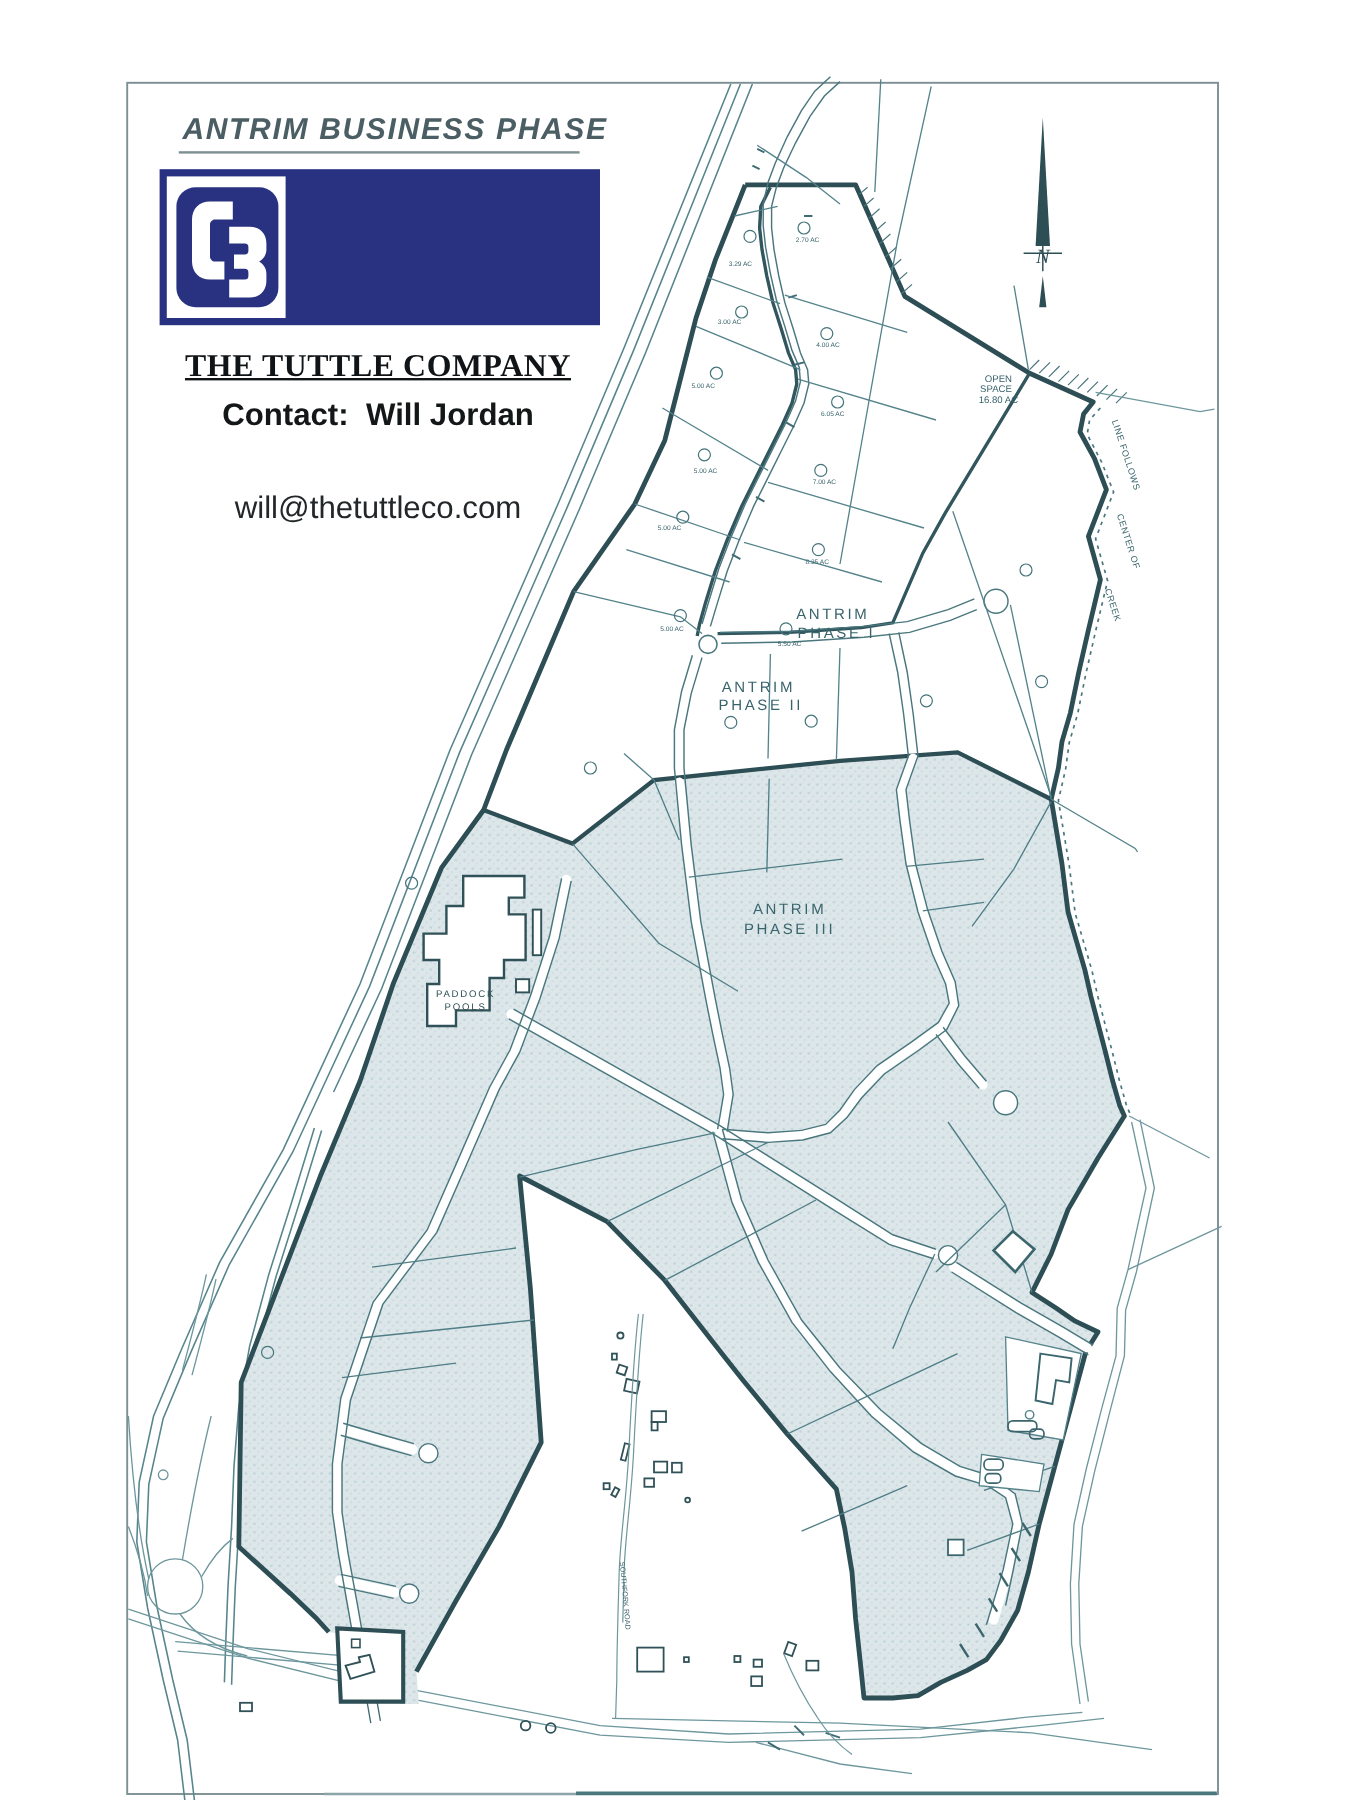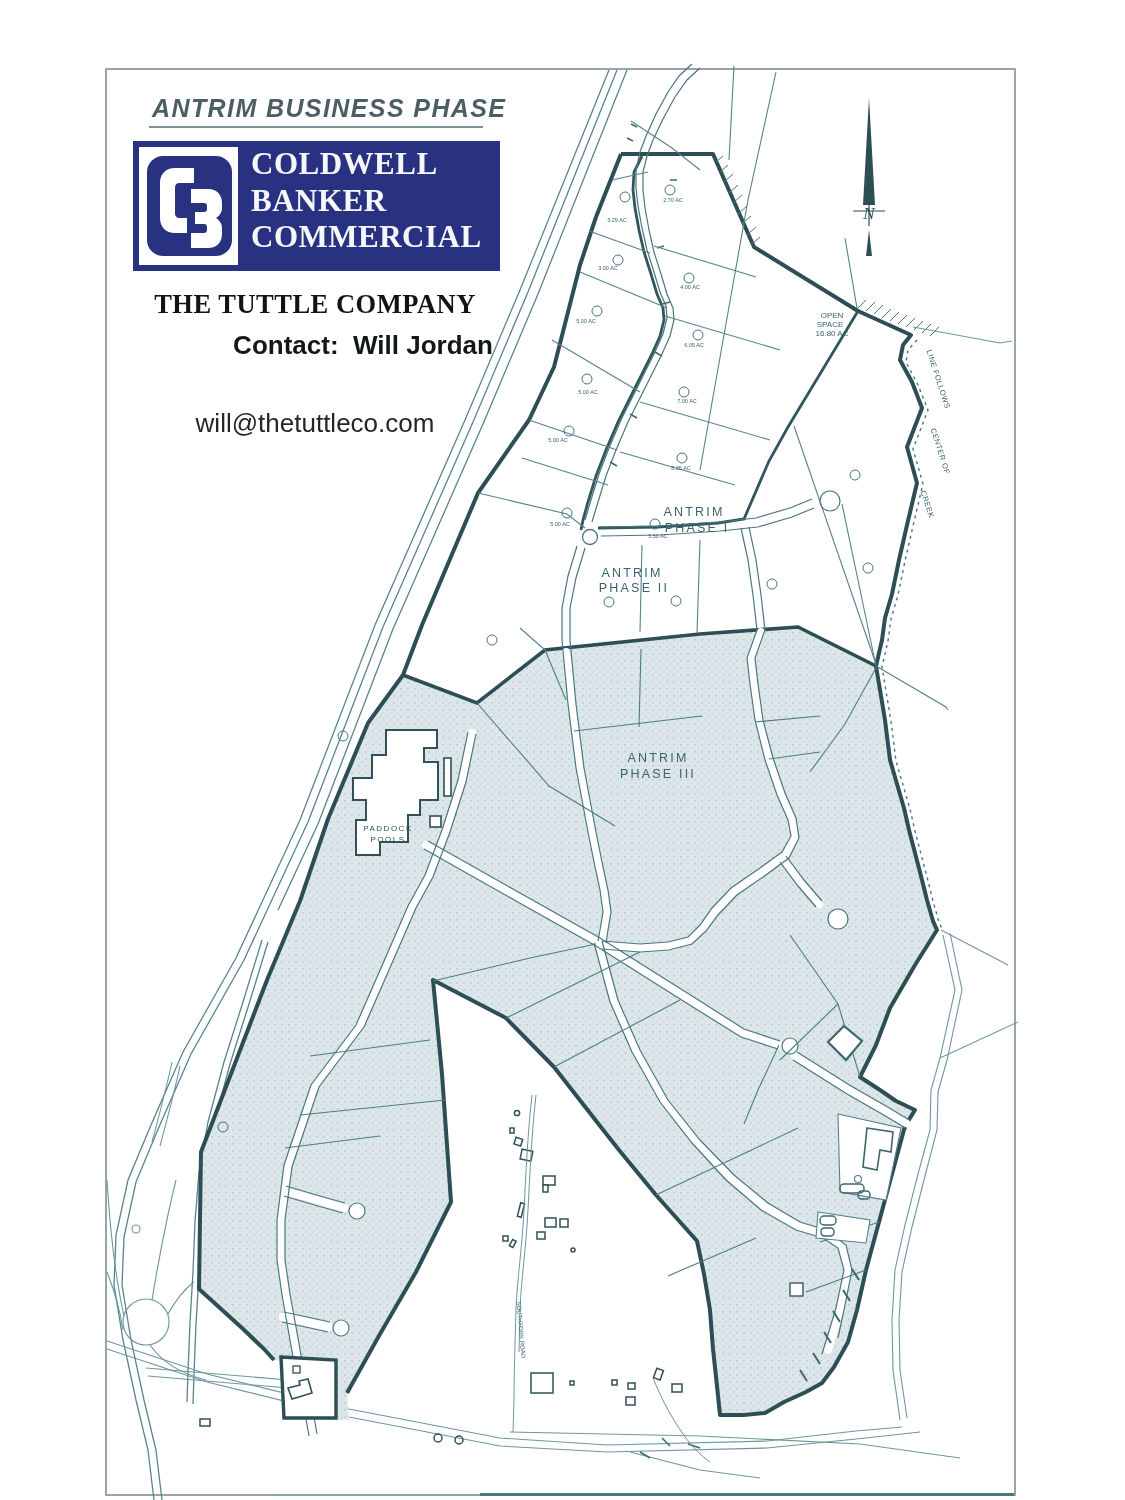--- a/index.html
+++ b/index.html
@@ -8,22 +8,22 @@
   .abs{position:absolute;}
   .title{left:152px;top:94px;width:500px;white-space:nowrap;color:#4b5e64;font-style:italic;font-weight:bold;
          font-size:25px;letter-spacing:1.4px;font-family:"Liberation Sans",sans-serif;}
   .rule{left:149px;top:126px;width:334px;height:2px;background:#7d9094;}
   .logo{left:133px;top:141px;width:367px;height:130px;background:#283280;}
   .logosq{left:139px;top:147px;width:99px;height:118px;background:#ffffff;}
   .logosq2{left:147px;top:156px;width:85px;height:100px;background:#283280;border-radius:16px;}
   .cbl{left:251px;top:146px;width:246px;color:#f6f7fb;font-family:"Liberation Serif",serif;
        font-weight:bold;font-size:31px;line-height:36.5px;letter-spacing:0.5px;}
   .tuttle{left:105px;top:289px;width:420px;text-align:center;color:#101416;
-          font-family:"Liberation Serif",serif;font-weight:bold;font-size:26.5px;letter-spacing:0.5px;}
-  .c1{left:105px;top:330px;width:420px;text-align:center;color:#141718;font-weight:bold;font-size:26px;margin-left:48px;}
+          font-family:"Liberation Serif",serif;font-weight:bold;font-size:26.5px;letter-spacing:0.5px;text-decoration:underline;}
+  .c1{left:105px;top:330px;width:420px;text-align:center;color:#141718;font-weight:bold;font-size:26px;}
   .c2{left:105px;top:363px;width:420px;text-align:center;color:#141718;font-weight:bold;font-size:26px;}
   .c3{left:105px;top:396px;width:420px;text-align:center;color:#141718;font-weight:bold;font-size:26px;}
   .c4{left:105px;top:408px;width:420px;text-align:center;color:#232729;font-size:26px;}
 </style>
 </head>
 <body>
 <div class="page">
 <svg class="abs" style="left:0;top:0" width="1125" height="1500" viewBox="0 0 1125 1500">
 <defs>
 <pattern id="spk" width="7" height="7" patternUnits="userSpaceOnUse">
@@ -366,21 +366,20 @@
 
 <div class="abs logosq"></div>
 
 <div class="abs logosq2"></div>
 
 <svg class="abs" style="left:147px;top:156px" width="85" height="100" viewBox="0 0 85 100">
   <path fill="#ffffff" d="M47,12 L28,12 C19,12 13,18 13,27 L13,62 C13,71 19,77 28,77 L40,77 L40,62 L32,62 C30,62 28,60 28,58 L28,31 C28,29 30,27 32,27 L47,27 Z"></path>
   <path fill="#ffffff" d="M44,33 L61,33 C70,33 75,39 75,47 L75,52 C75,57 72,60 69,62 C72,64 75,67 75,72 L75,78 C75,86 70,92 61,92 L44,92 L44,77 L57,77 C59,77 60,76 60,74 L60,71 C60,69 59,68 57,68 L48,68 L48,56 L57,56 C59,56 60,55 60,53 L60,50 C60,48 59,47 57,47 L44,47 Z"></path>
 </svg>
 
-<div class="abs cbl">COLDWELL<br>BANKER<br>COMMERCIAL</div>
 
 <div class="abs tuttle">THE TUTTLE COMPANY</div>
 
 <div class="abs c1">Contact:&nbsp; Will Jordan</div>
 
 
 
 <div class="abs c4">will@thetuttleco.com</div>
 </div>
 

